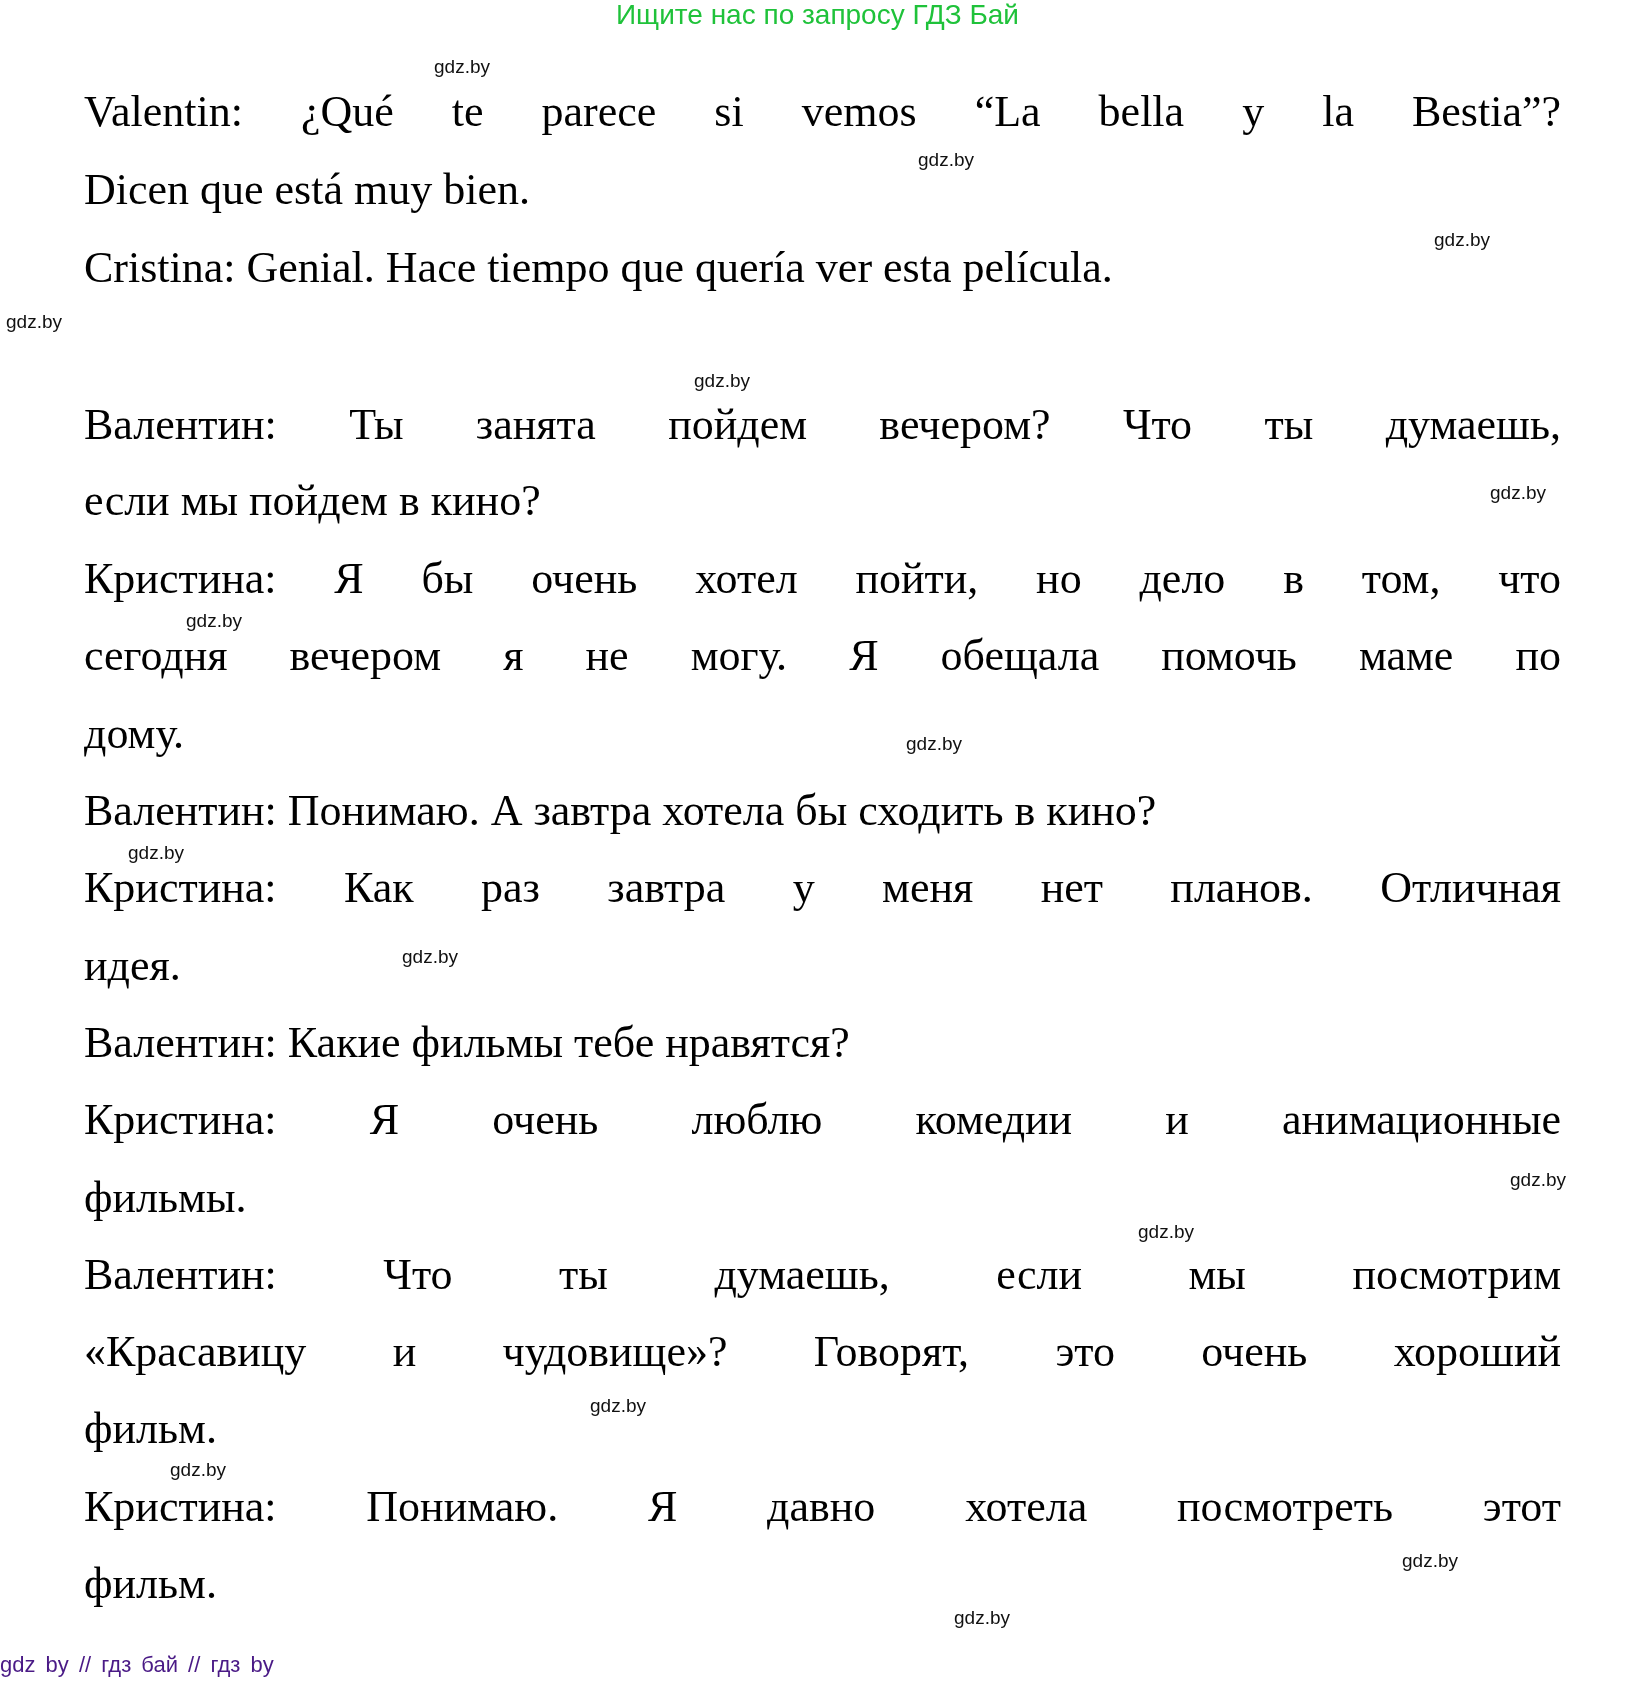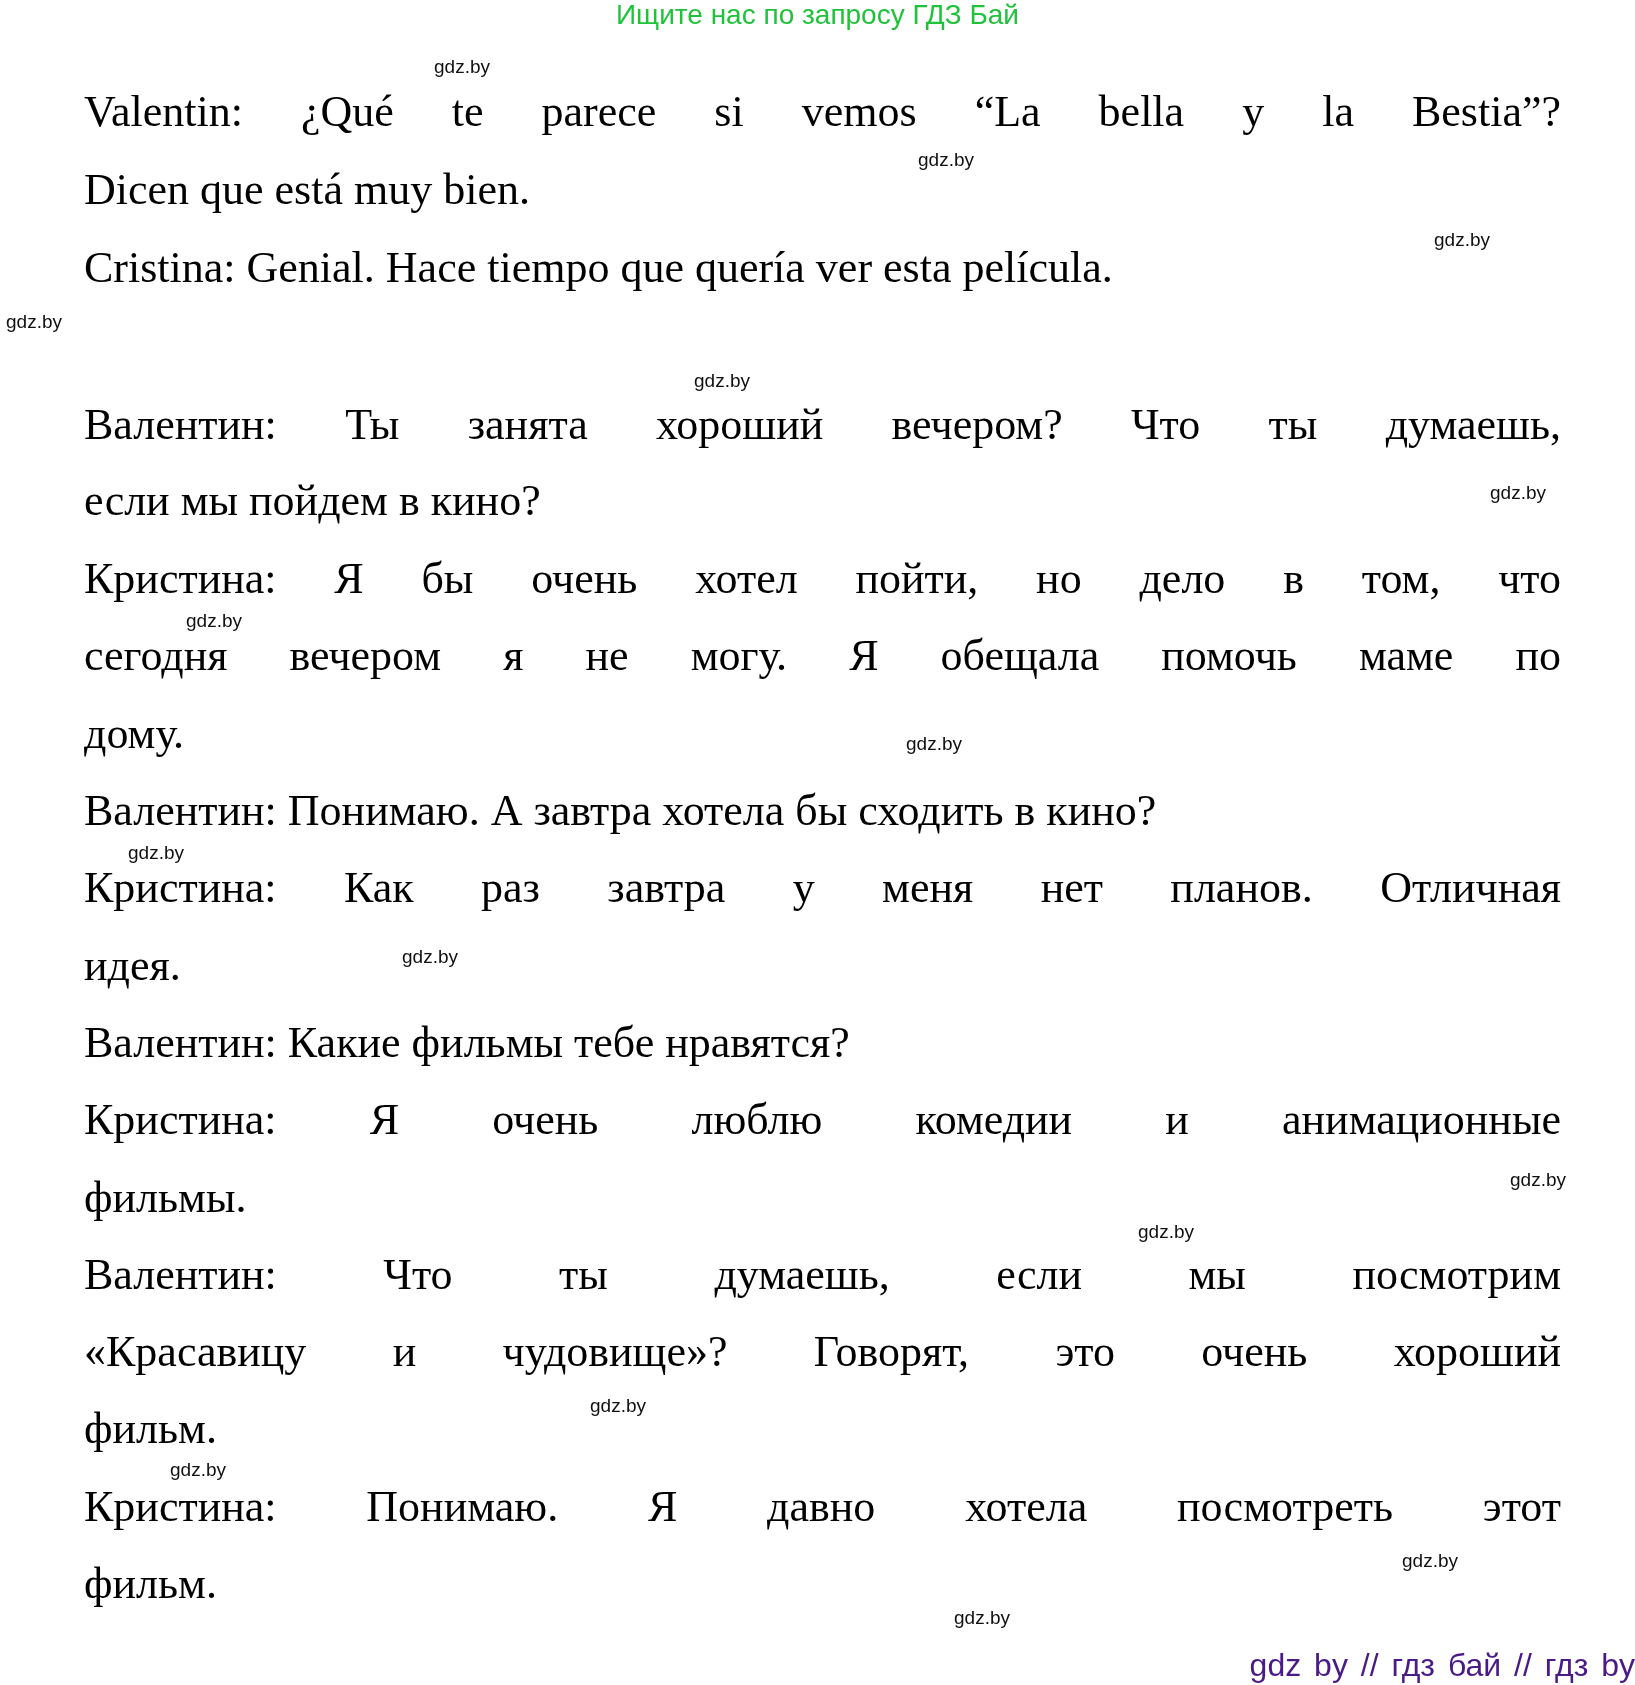--- a/index.html
+++ b/index.html
@@ -3,22 +3,22 @@
 <meta charset="utf-8">
 <style>
   html, body { margin: 0; padding: 0; background: #ffffff; }
   body { width: 1635px; height: 1685px; position: relative; overflow: hidden; }
   .top-banner {
     position: absolute; left: 0; top: 0; width: 1635px; text-align: center;
     font-family: "Liberation Sans", sans-serif; font-size: 28px; line-height: 30px;
     color: #1fc23a;
   }
   .footer {
-    position: absolute; left: 0; top: 1650px; width: 1635px; text-align: right;
-    font-family: "Liberation Sans", sans-serif; font-size: 32px; line-height: 30px;
+    position: absolute; left: 0; top: 1650px; width: 1635px; text-align: left;
+    font-family: "Liberation Sans", sans-serif; font-size: 22px; line-height: 30px;
     color: #4a1a86; word-spacing: 4px;
   }
   .line {
     position: absolute; left: 84px; width: 1477px;
     font-family: "Liberation Serif", serif; font-size: 44px; line-height: 60px;
     color: #000; white-space: nowrap;
   }
   .line.justify { text-align: justify; text-align-last: justify; white-space: normal; height: 60px; overflow: hidden; }
   .wm {
     position: absolute; font-family: "Liberation Sans", sans-serif;
@@ -27,21 +27,21 @@
 </style>
 </head>
 <body>
 
 <div class="top-banner">Ищите нас по запросу ГДЗ Бай</div>
 
 <div>
   <div class="line justify" style="top:82px">Valentin: ¿Qué te parece si vemos “La bella y la Bestia”?</div>
   <div class="line" style="top:160px">Dicen que está muy bien.</div>
   <div class="line" style="top:238px">Cristina: Genial. Hace tiempo que quería ver esta película.</div>
-  <div class="line justify" style="top:395px">Валентин: Ты занята хороший вечером? Что ты думаешь,</div>
+  <div class="line justify" style="top:395px">Валентин: Ты занята пойдем вечером? Что ты думаешь,</div>
   <div class="line" style="top:471px">если мы пойдем в кино?</div>
   <div class="line justify" style="top:549px">Кристина: Я бы очень хотел пойти, но дело в том, что</div>
   <div class="line justify" style="top:626px">сегодня вечером я не могу. Я обещала помочь маме по</div>
   <div class="line" style="top:704px">дому.</div>
   <div class="line" style="top:781px">Валентин: Понимаю. А завтра хотела бы сходить в кино?</div>
   <div class="line justify" style="top:858px">Кристина: Как раз завтра у меня нет планов. Отличная</div>
   <div class="line" style="top:936px">идея.</div>
   <div class="line" style="top:1013px">Валентин: Какие фильмы тебе нравятся?</div>
   <div class="line justify" style="top:1090px">Кристина: Я очень люблю комедии и анимационные</div>
   <div class="line" style="top:1168px">фильмы.</div>

